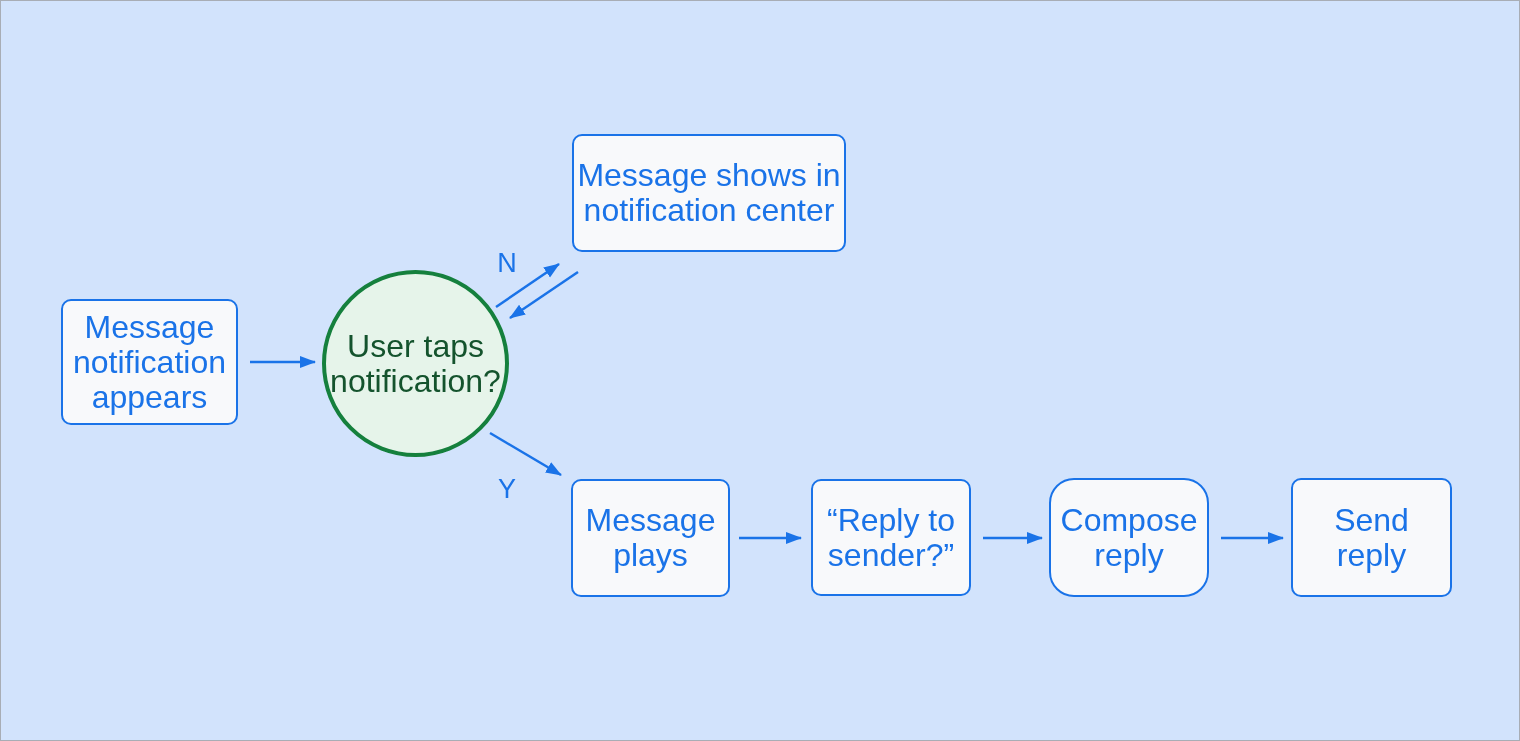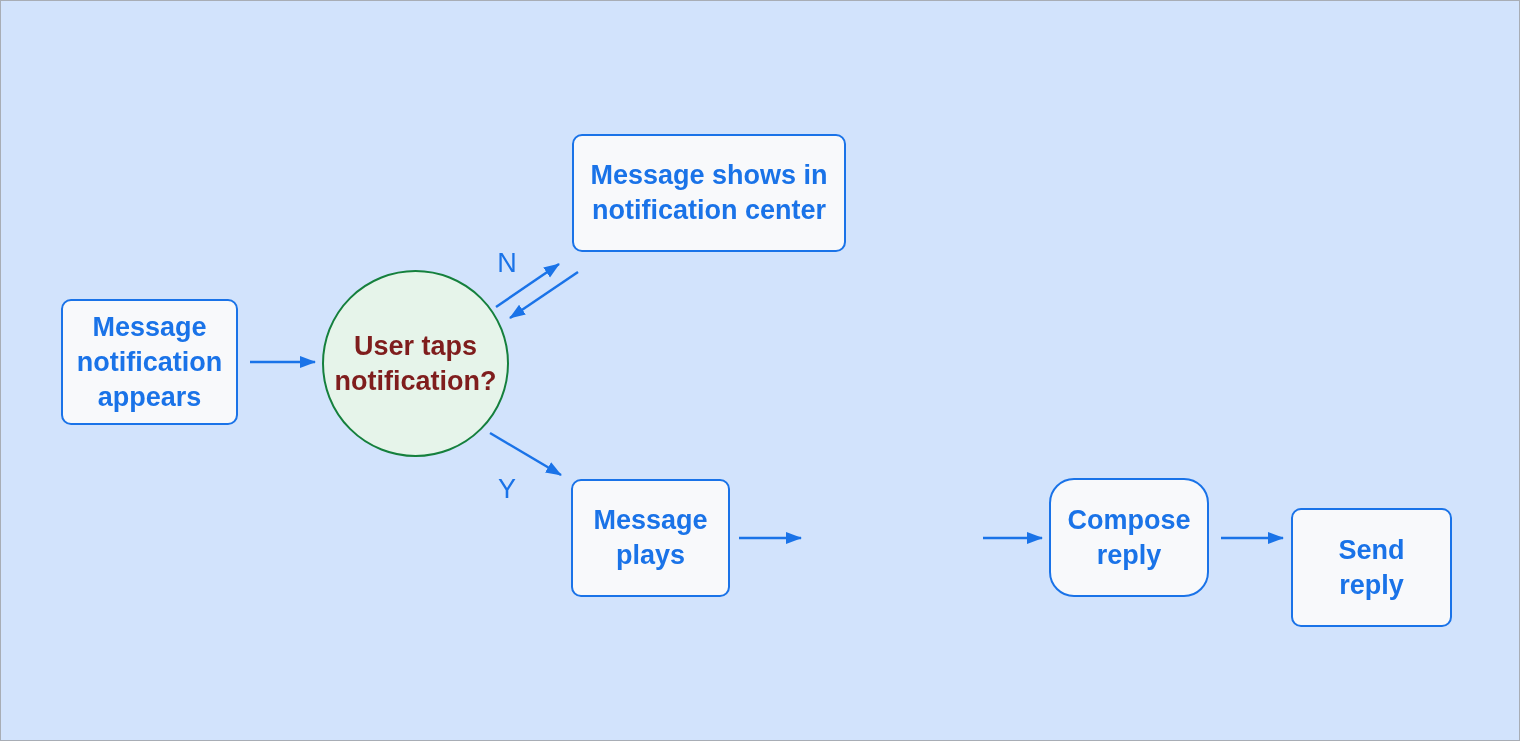--- a/index.html
+++ b/index.html
@@ -34,46 +34,46 @@
     text-align: center;
   }
   .box {
     background: #f8f9fb;
     border: 2px solid #1a73e8;
     border-radius: 10px;
     color: #1a73e8;
   }
   .label {
     white-space: pre-line;
-    font-size: 27px;
+    font-size: 32px;
     line-height: 35px;
-    font-weight: 700;
+    font-weight: 400;
   }
   .circle {
     background: #e6f4ea;
-    border: 2px solid #15803d;
+    border: 4px solid #15803d;
     border-radius: 50%;
-    color: #7f1d1d;
+    color: #14532d;
   }
   .branch-label {
     position: absolute;
     color: #1a73e8;
     font-size: 27px;
     line-height: 30px;
     width: 26px;
     text-align: center;
   }
   
   .n-start    { left: 60px;   top: 298px; width: 177px; height: 126px; }
   .n-decision { left: 321px;  top: 269px; width: 187px; height: 187px; }
   .n-nobox    { left: 571px;  top: 133px; width: 274px; height: 118px; }
   .n-step1    { left: 570px;  top: 478px; width: 159px; height: 118px; }
   .n-step2    { left: 810px;  top: 478px; width: 160px; height: 117px; }
   .n-step3    { left: 1048px; top: 477px; width: 160px; height: 119px; border-radius: 25px; }
-  .n-step4    { left: 1290px; top: 477px; width: 161px; height: 119px; margin-top: 30px; }
+  .n-step4    { left: 1290px; top: 477px; width: 161px; height: 119px; }
   .lbl-n { left: 493px; top: 247px; }
   .lbl-y { left: 493px; top: 473px; }
 </style>
 </head>
 <body>
 
 <div class="canvas">
 
   <svg class="arrows" viewBox="0 0 1520 741" xmlns="http://www.w3.org/2000/svg">
     <defs>
@@ -104,20 +104,24 @@
   <div class="node box n-nobox">
     <span class="label">Message shows in
 notification center</span>
   </div>
 
   <div class="node box n-step1">
     <span class="label">Message
 plays</span>
   </div>
 
+  <div class="node box n-step2">
+    <span class="label">“Reply to
+sender?”</span>
+  </div>
 
   <div class="node box n-step3">
     <span class="label">Compose
 reply</span>
   </div>
 
   <div class="node box n-step4">
     <span class="label">Send
 reply</span>
   </div>

